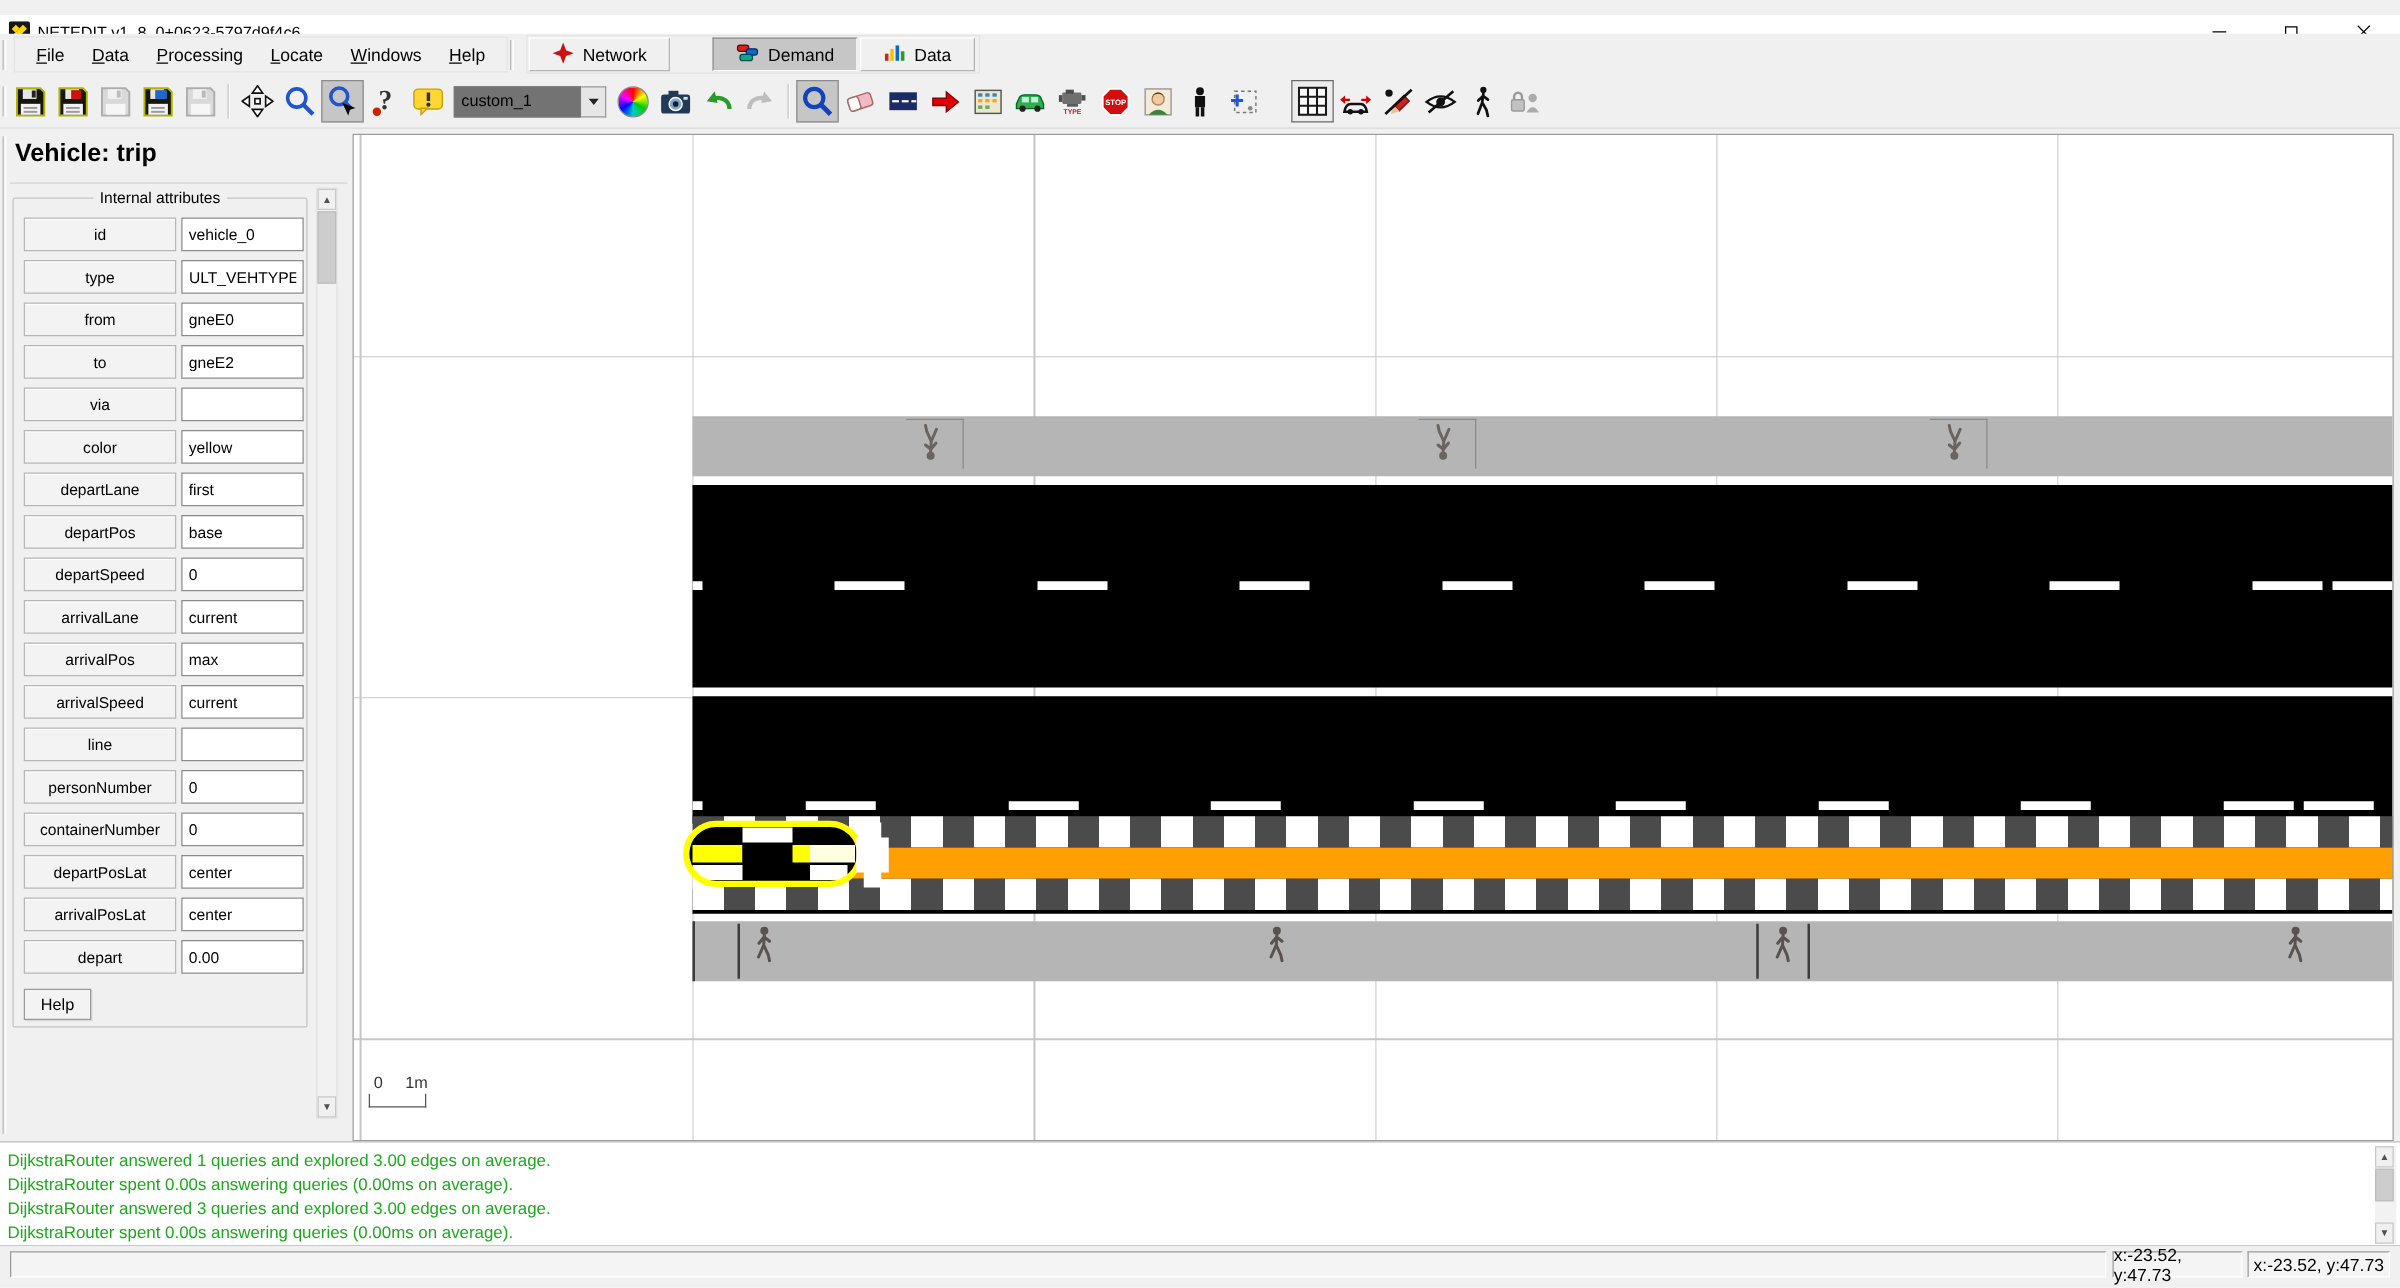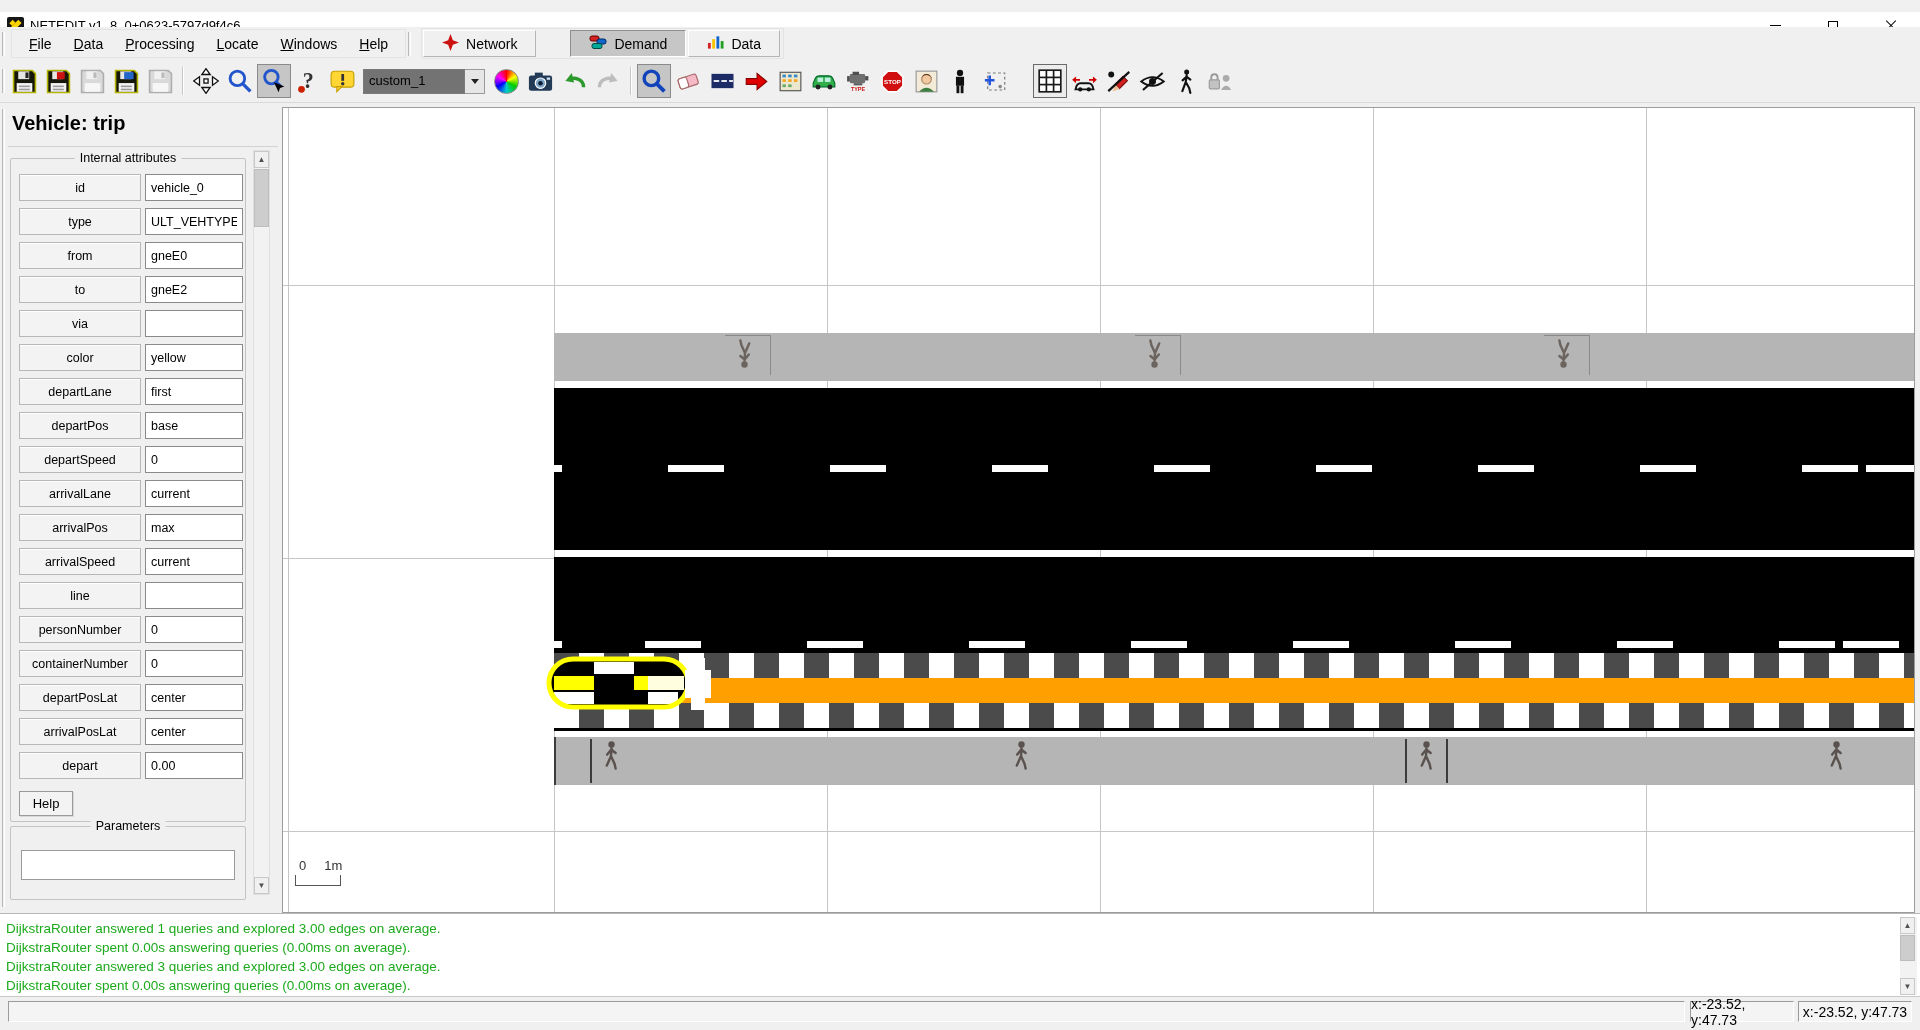--- a/index.html
+++ b/index.html
@@ -513,24 +513,20 @@
               <input class="attr-input" value="center" style="">
             </div>
           <div class="attr-row">
               <div class="attr-label">depart</div>
               <input class="attr-input" value="0.00" style="">
             </div>
         </div>
         <div class="help-btn">Help</div>
       </div>
 
-      <div class="groupbox gb-params">
-        <div class="groupbox-label">Parameters</div>
-        <input class="params-input" value="" style="">
-      </div>
 
       <div class="vscroll">
         <div class="sb-btn sb-up">▲</div>
         <div class="sb-thumb" style="top:18px;height:58px;"></div>
         <div class="sb-btn sb-down">▼</div>
       </div>
     </div>
 
     <div class="canvas">
 

